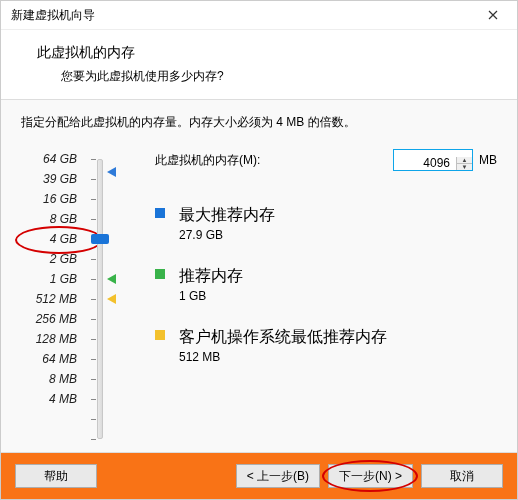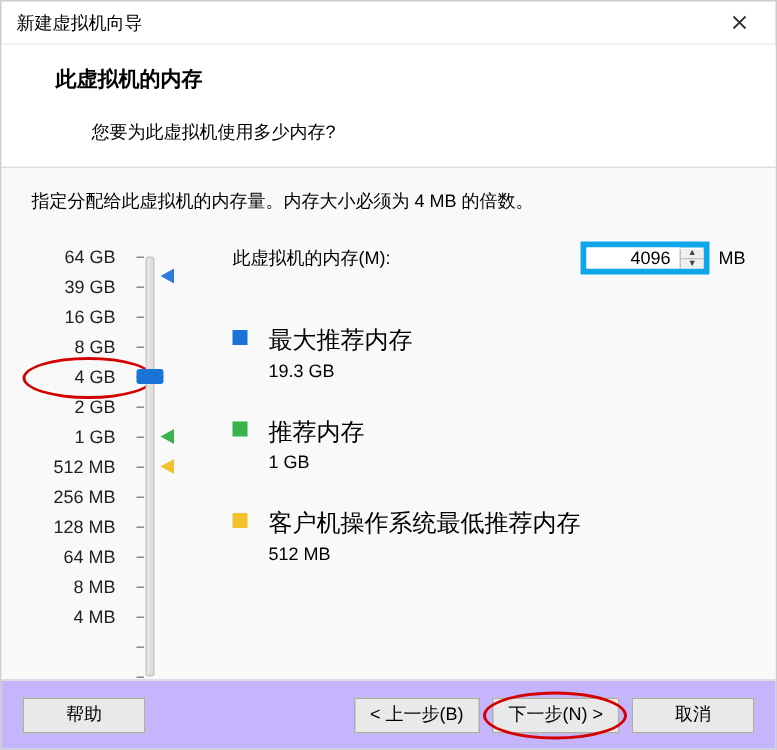--- a/index.html
+++ b/index.html
@@ -32,36 +32,37 @@
     width: 40px; height: 28px;
     display: flex; align-items: center; justify-content: center;
     font-size: 14px; color: #333;
     background: transparent; border: none;
   }
   .header {
     padding: 14px 18px 14px 36px;
     border-bottom: 1px solid #ddd;
     background: #fff;
   }
-  .header .heading { font-size: 14px; font-weight: 700; margin-bottom: 18px; }
+  .header .heading { font-size: 14px; font-weight: 400; margin-bottom: 6px; }
   .header .sub { font-size: 12px; margin-left: 24px; }
   .body {
     flex: 1 1 auto;
     padding: 14px 20px 10px 20px;
     background: #f9f9f9;
     overflow: hidden;
   }
   .instruction { margin-bottom: 18px; font-size: 12px; }
   .mem-area {
     display: flex;
     align-items: flex-start;
   }
   .scale-col {
     width: 64px;
     position: relative;
+    font-style: italic;
   }
   .scale-label {
     height: 20px;
     line-height: 20px;
     text-align: right;
     padding-right: 8px;
     font-size: 12px;
     color: #222;
   }
   .track-col {
@@ -118,21 +119,21 @@
     justify-content: space-between;
     margin-bottom: 34px;
   }
   .info-top .lbl { font-size: 12px; }
   .spin-wrap {
     display: flex; align-items: center; gap: 6px;
   }
   .spin {
     display: flex;
     align-items: flex-end;
-    border: 4px solid #0ea5e9;
+    border: 1px solid #0ea5e9;
     background: #fff;
     height: 22px;
   }
   .spin input {
     border: none; outline: none;
     width: 62px;
     text-align: right;
     padding: 0 6px;
     font-size: 12px;
     font-family: inherit;
@@ -157,21 +158,21 @@
     flex-shrink: 0;
   }
   .sq-max { background: #1a74d8; }
   .sq-rec { background: #39b34a; }
   .sq-min { background: #f3c12d; }
   .rec-txt .l1 { font-size: 16px; }
   .rec-txt .l2 { font-size: 12px; margin-top: 2px; }
   .footer {
     height: 48px;
     border-top: 1px solid #ddd;
-    background: #c4b5fd;
+    background: #f97316;
     display: flex;
     align-items: center;
     padding: 0 14px;
     gap: 8px;
   }
   .footer .spacer { flex: 1; }
   .btn {
     height: 24px;
     min-width: 82px;
     padding: 0 10px;
@@ -259,21 +260,21 @@
               </div>
             </div>
             <span>MB</span>
           </div>
         </div>
 
         <div class="rec-block">
           <span class="sq sq-max"></span>
           <div class="rec-txt">
             <div class="l1">最大推荐内存</div>
-            <div class="l2">19.3 GB</div>
+            <div class="l2">27.9 GB</div>
           </div>
         </div>
 
         <div class="rec-block">
           <span class="sq sq-rec"></span>
           <div class="rec-txt">
             <div class="l1">推荐内存</div>
             <div class="l2">1 GB</div>
           </div>
         </div>

